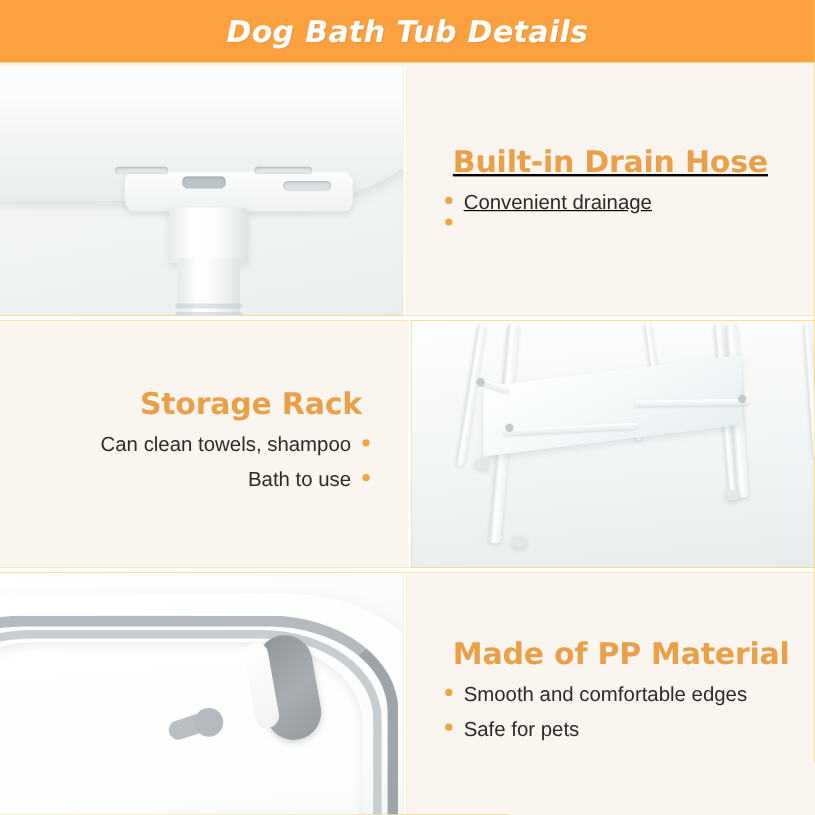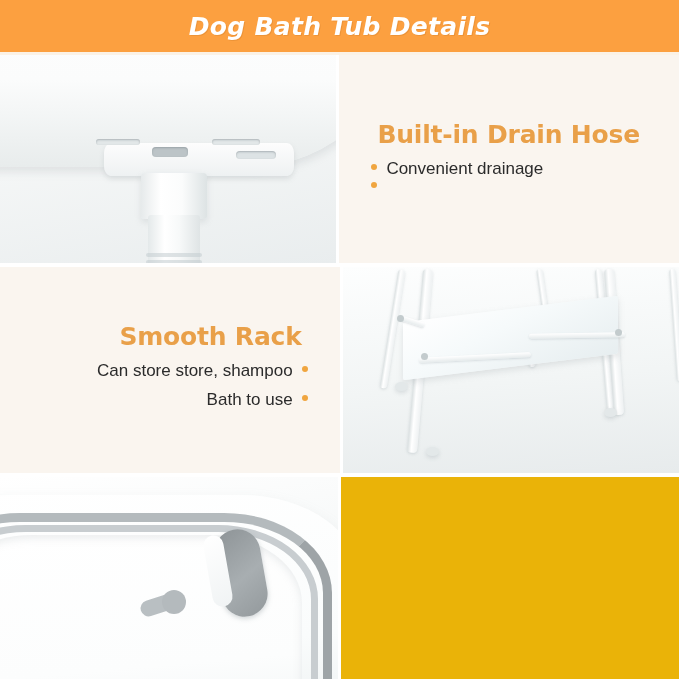--- a/index.html
+++ b/index.html
@@ -51,21 +51,21 @@
     background: #FBF2E6;
   }
 
   
   .section {
     position: absolute;
     left: 0;
     width: 679px;
     display: flex;
   }
-  #section-1 { top: 55px;  height: 208px; }
+  #section-1 { top: 55px;  height: 208px; text-decoration: underline; }
   #section-2 { top: 267px; height: 206px; }
   #section-3 { top: 477px; height: 202px; }
 
   .divider {
     position: absolute;
     left: 0;
     width: 679px;
     height: 4px;
     background: #FFFFFF;
   }
@@ -383,25 +383,25 @@
         </li>
       </ul>
     </div>
   </div>
 
   <div class="divider" id="divider-1"></div>
 
   <div class="section" id="section-2">
 
     <div class="pane pane-text text-pane align-right">
-      <div class="feature-heading">Smooth Rack</div>
+      <div class="feature-heading">Storage Rack</div>
       <ul class="bullet-list">
         <li class="bullet-item">
           <span class="bullet-dot"></span>
-          <span>Can store store, shampoo</span>
+          <span>Can clean towels, shampoo</span>
         </li>
         <li class="bullet-item">
           <span class="bullet-dot"></span>
           <span>Bath to use</span>
         </li>
       </ul>
     </div>
 
     <div class="gap-col"></div>
 
@@ -444,18 +444,31 @@
         <div class="tub-grayband"></div>
         <div class="tub-grayband2"></div>
         <div class="tub-inner"></div>
         <div class="tub-handle"></div>
         <div class="tub-handle-inner"></div>
       </div>
     </div>
 
     <div class="gap-col"></div>
 
+    <div class="pane pane-text text-pane align-left">
+      <div class="feature-heading">Made of PP Material</div>
+      <ul class="bullet-list">
+        <li class="bullet-item">
+          <span class="bullet-dot"></span>
+          <span>Smooth and comfortable edges</span>
+        </li>
+        <li class="bullet-item">
+          <span class="bullet-dot"></span>
+          <span>Safe for pets</span>
+        </li>
+      </ul>
+    </div>
   </div>
 
   <div class="tub-drainhole"></div>
   <div class="tub-drainhole-cap"></div>
 
 </div>
 
 </body></html>

